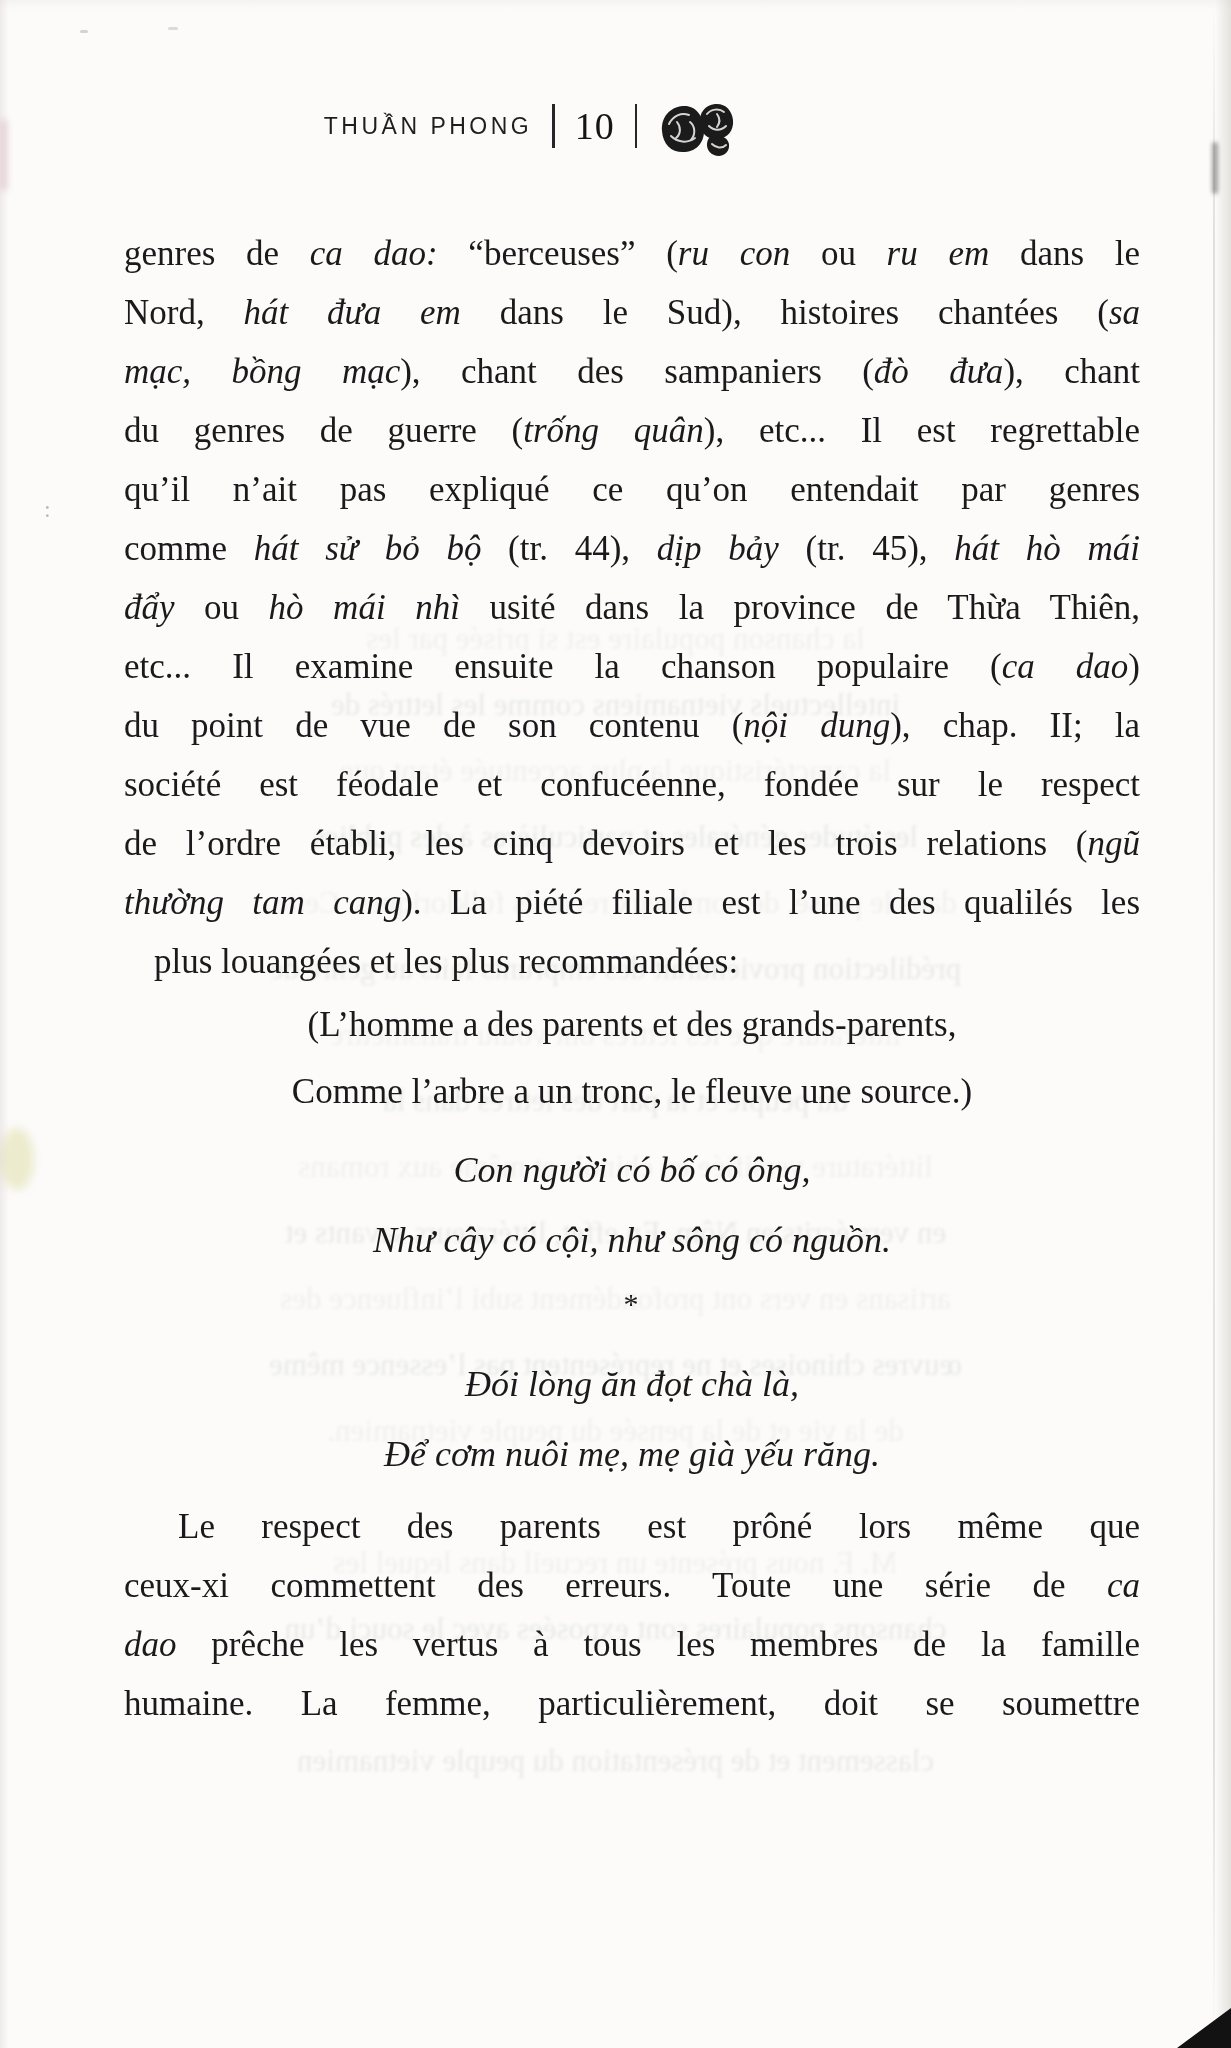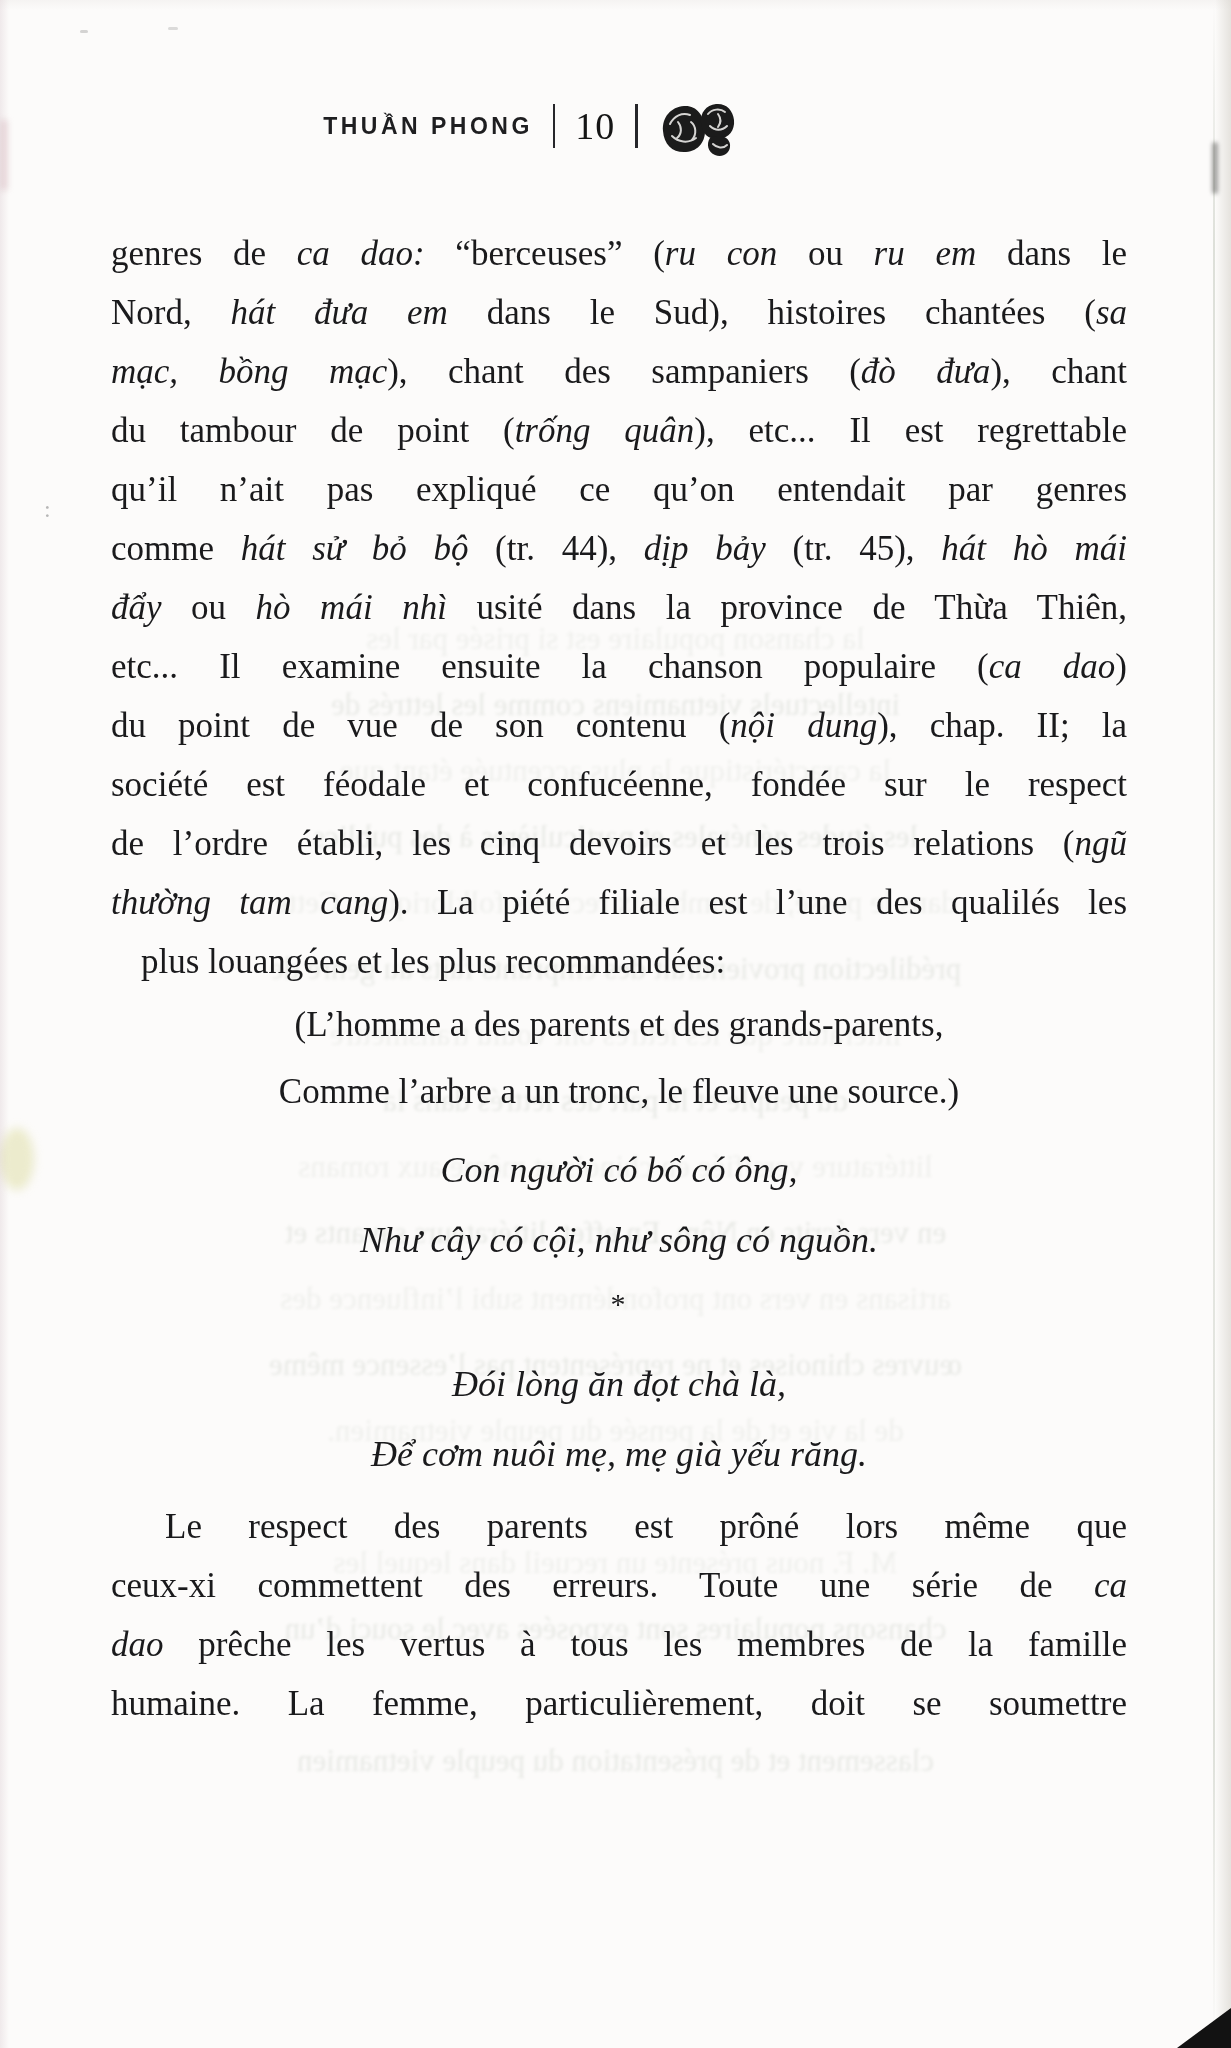--- a/index.html
+++ b/index.html
@@ -18,29 +18,29 @@
   }
 
   
   .header{
     position:absolute; top:94px; left:0; right:0;
     display:flex; justify-content:center; align-items:center; gap:20px;
     transform:translateX(-85px);
   }
   .header .author{
     font-family:"Liberation Sans","DejaVu Sans",sans-serif;
-    font-size:23px; font-weight:700; letter-spacing:3.5px; color:#1e1e20;
+    font-size:23px; font-weight:400; letter-spacing:3.5px; color:#1e1e20;
   }
   .header .hdiv{ width:2.5px; height:44px; background:#26262a; }
   .header .pageno{ font-size:38px; color:#151515; letter-spacing:1px; }
   .header .emblem{ width:80px; height:64px; display:block; }
 
   
   .body-host{
-    position:absolute; left:111px; top:224px; width:1016px;
+    position:absolute; left:124px; top:224px; width:1016px;
     font-size:35px; z-index:3;
   }
   .line{ min-height:1em; }
   .block.para .line{ line-height:59px; }
   .block.verse{ margin-top:10px; }
   .block.verse .line{ line-height:70px; font-style:italic; font-size:36px; }
   .block.trans .line{ line-height:67px; }
   .block.star .line{ line-height:58px; font-size:30px; letter-spacing:2px; }
   .block.star{ margin-bottom:16px; }
   .block.para2{ margin-top:8px; }
@@ -154,21 +154,21 @@
       <div class="ghost-line">chansons populaires sont exposées avec le souci d’un</div>
       <div class="ghost-line"></div>
       <div class="ghost-line">classement et de présentation du peuple vietnamien</div>
     </div>
 
   <div class="body-host" id="body-host">
       <div class="block para">
         <div class="line a-just"><span>genres de </span><span class="it">ca dao:</span><span> “berceuses” (</span><span class="it">ru con</span><span> ou </span><span class="it">ru em</span><span> dans le</span></div>
         <div class="line a-just"><span>Nord, </span><span class="it">hát đưa em</span><span> dans le Sud), histoires chantées (</span><span class="it">sa</span></div>
         <div class="line a-just"><span class="it">mạc, bồng mạc</span><span>), chant des sampaniers (</span><span class="it">đò đưa</span><span>), chant</span></div>
-        <div class="line a-just"><span>du tambour de point (</span><span class="it">trống quân</span><span>), etc... Il est regrettable</span></div>
+        <div class="line a-just"><span>du genres de guerre (</span><span class="it">trống quân</span><span>), etc... Il est regrettable</span></div>
         <div class="line a-just"><span>qu’il n’ait pas expliqué ce qu’on entendait par genres</span></div>
         <div class="line a-just"><span>comme </span><span class="it">hát sử bỏ bộ</span><span> (tr. 44), </span><span class="it">dịp bảy</span><span> (tr. 45), </span><span class="it">hát hò mái</span></div>
         <div class="line a-just"><span class="it">đẩy</span><span> ou </span><span class="it">hò mái nhì</span><span> usité dans la province de Thừa Thiên,</span></div>
         <div class="line a-just"><span>etc... Il examine ensuite la chanson populaire (</span><span class="it">ca dao</span><span>)</span></div>
         <div class="line a-just"><span>du point de vue de son contenu (</span><span class="it">nội dung</span><span>), chap. II; la</span></div>
         <div class="line a-just"><span>société est féodale et confucéenne, fondée sur le respect</span></div>
         <div class="line a-just"><span>de l’ordre établi, les cinq devoirs et les trois relations (</span><span class="it">ngũ</span></div>
         <div class="line a-just"><span class="it">thường tam cang</span><span>). La piété filiale est l’une des qualilés les</span></div>
         <div class="line a-left"><span>plus louangées et les plus recommandées:</span></div>
       </div>

